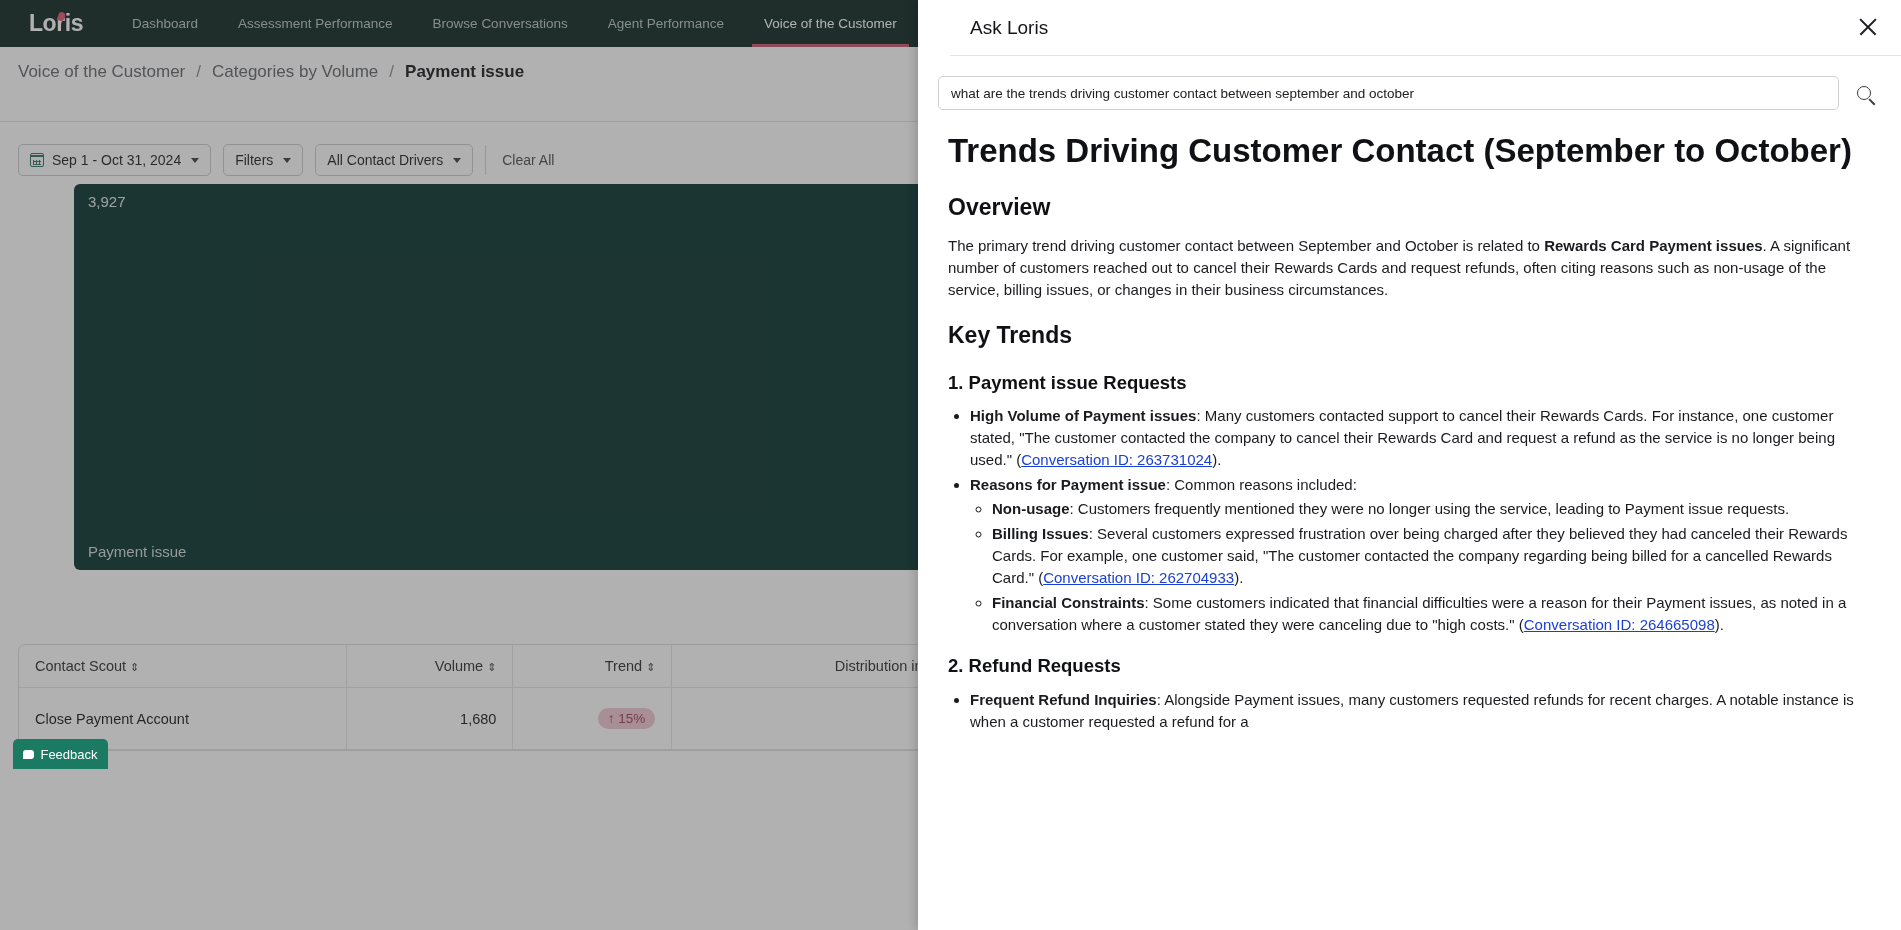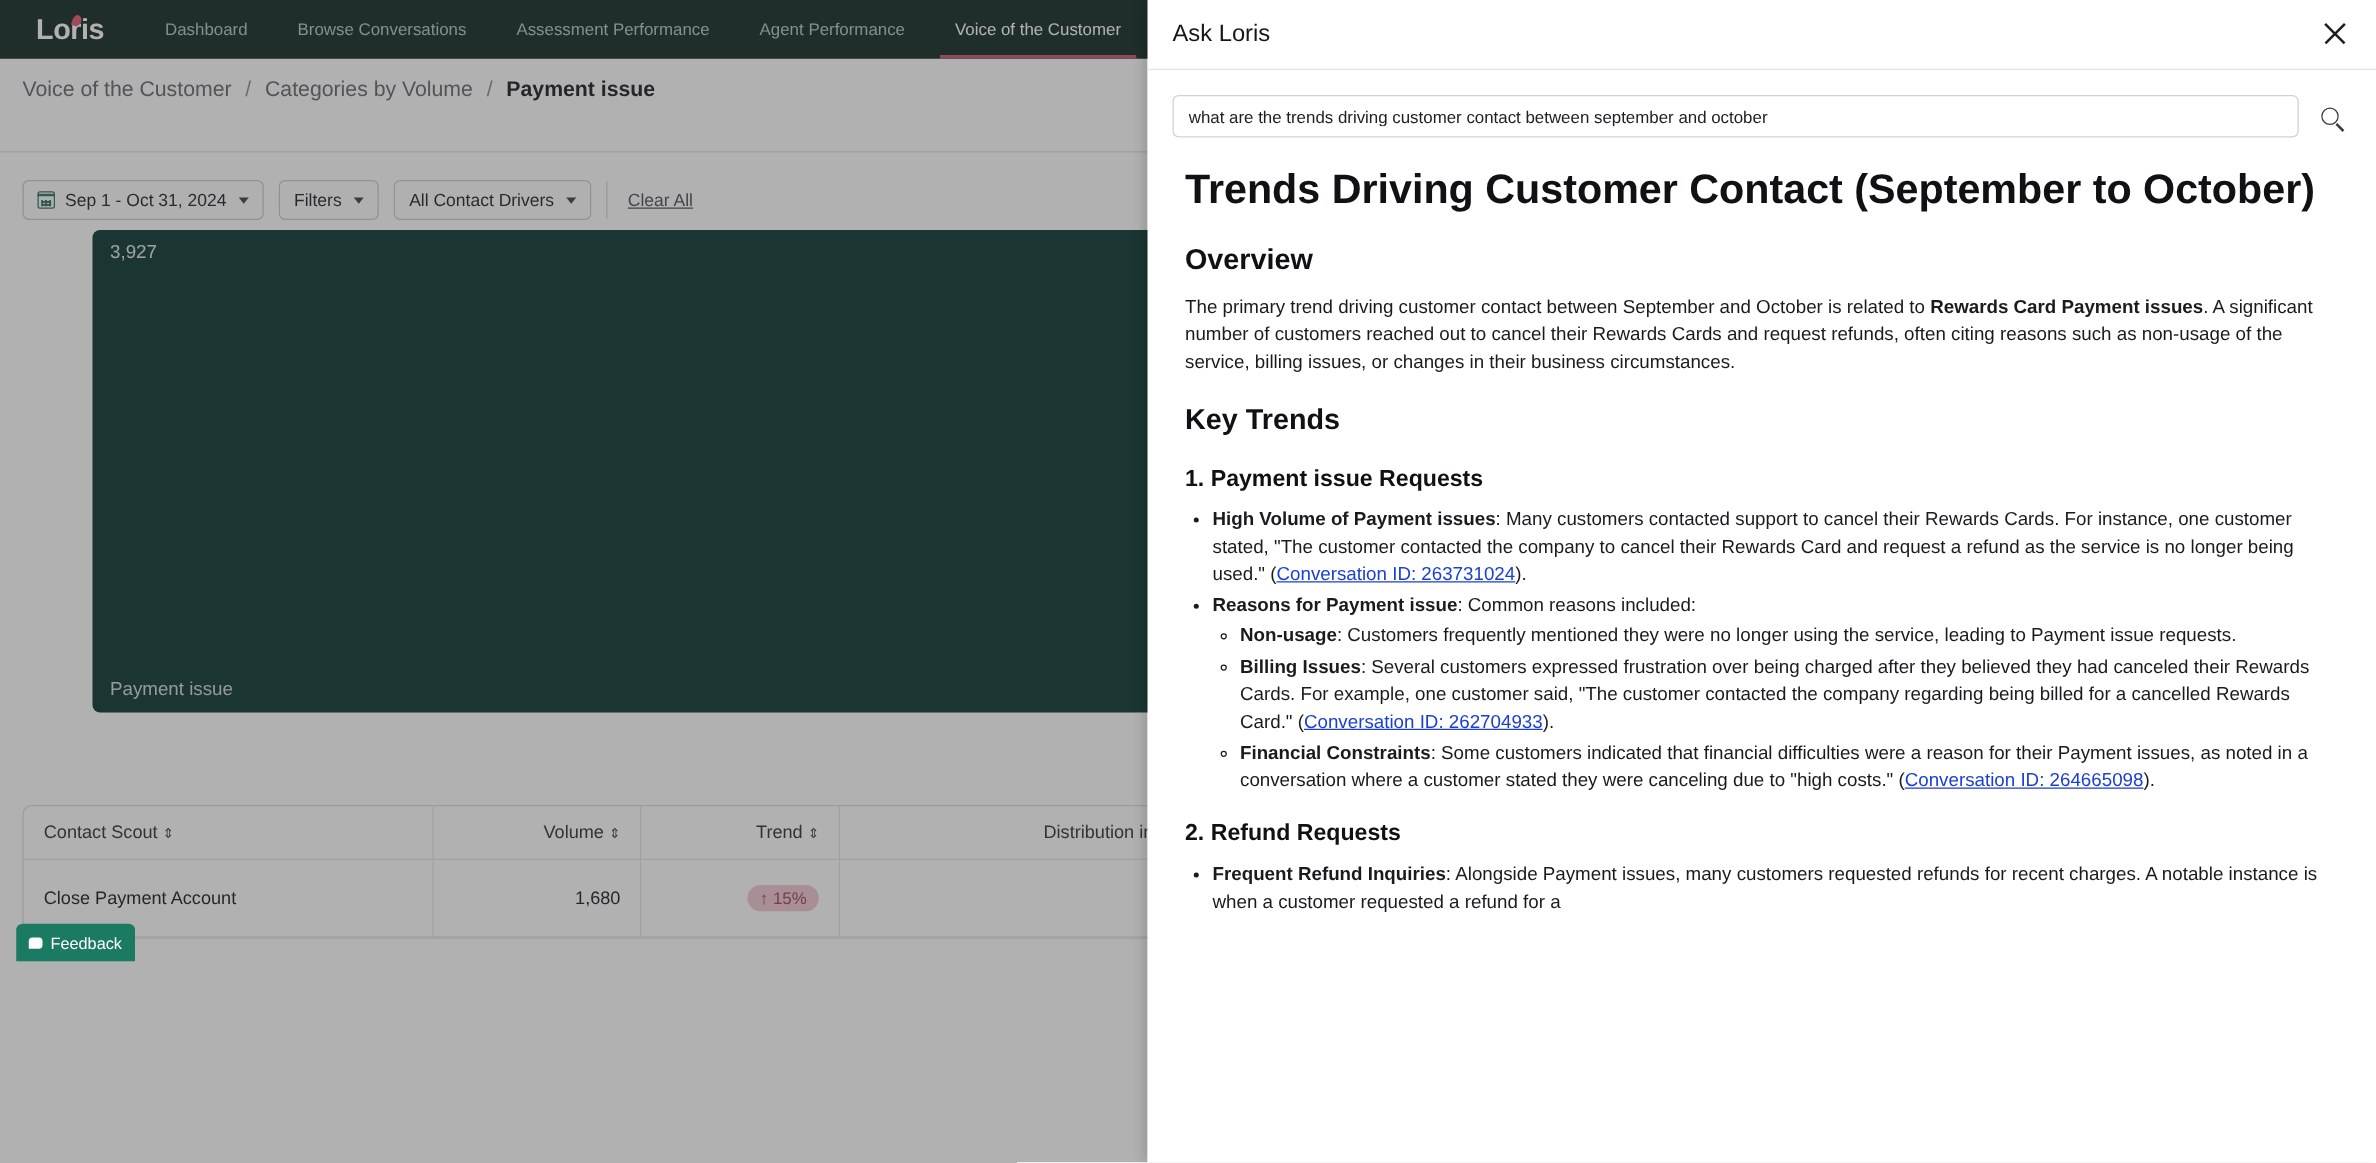--- a/index.html
+++ b/index.html
@@ -99,21 +99,21 @@
       repeating-linear-gradient(90deg,#2f6f64 0 1.5px, transparent 1.5px 3px),
       repeating-linear-gradient(0deg,#2f6f64 0 1.5px, transparent 1.5px 3px);
   }
   .chev {
     width: 0; height: 0; border-left: 4.5px solid transparent;
     border-right: 4.5px solid transparent; border-top: 5px solid #3a3c40;
     flex: none; margin-left: 2px;
   }
   .fdivider { width: 1px; height: 30px; background: #d2d4d7; }
   .clear-all {
-    font-size: 14px; color: #4a4c51; cursor: pointer; padding: 0 4px; text-decoration: underline;
+    font-size: 14px; color: #4a4c51; cursor: pointer; padding: 0 4px;
   }
 
   
   .treemap {
     position: absolute; left: 74px; top: 184px;
     width: 1030px; height: 386px;
     background: #06312c; border-radius: 6px;
     overflow: hidden;
   }
   .tm-val {
@@ -172,20 +172,21 @@
     position: absolute; right: 0; top: 0;
     width: 983px; height: 930px;
     background: #ffffff; z-index: 60;
     box-shadow: -2px 0 10px rgba(0,0,0,0.18);
     display: flex; flex-direction: column;
   }
   .panel-head {
     height: 56px; flex: none; position: relative;
     display: flex; align-items: center;
     border-bottom: 1px solid #e3e4e6;
+    margin-left: 32px;
   }
   .panel-title {
     margin-left: 20px; font-size: 19px; color: #15161a;
   }
   .panel-close {
     position: absolute; right: 22px; top: 16px;
     width: 22px; height: 22px; cursor: pointer;
   }
   .panel-close::before, .panel-close::after {
     content: ""; position: absolute; left: 0; top: 10px;
@@ -261,24 +262,24 @@
     <div class="topnav">
       <div class="brand">
         <span class="brand-text">Loris</span>
         <span class="brand-dot"></span>
       </div>
       <div class="nav-items">
         <div class="nav-item">
             <span>Dashboard</span>
           </div>
         <div class="nav-item">
+            <span>Assessment Performance</span>
+          </div>
+        <div class="nav-item">
             <span>Browse Conversations</span>
-          </div>
-        <div class="nav-item">
-            <span>Assessment Performance</span>
           </div>
         <div class="nav-item">
             <span>Agent Performance</span>
           </div>
         <div class="nav-item active">
             <span>Voice of the Customer</span>
           </div>
         <div class="nav-item">
             <span>Work Assignments</span>
           </div>

